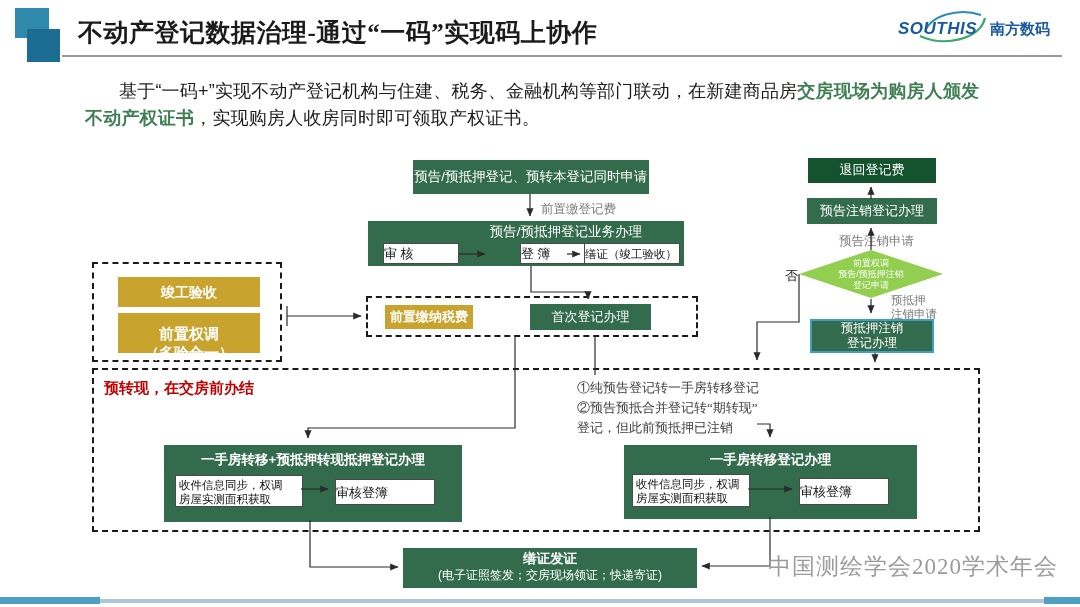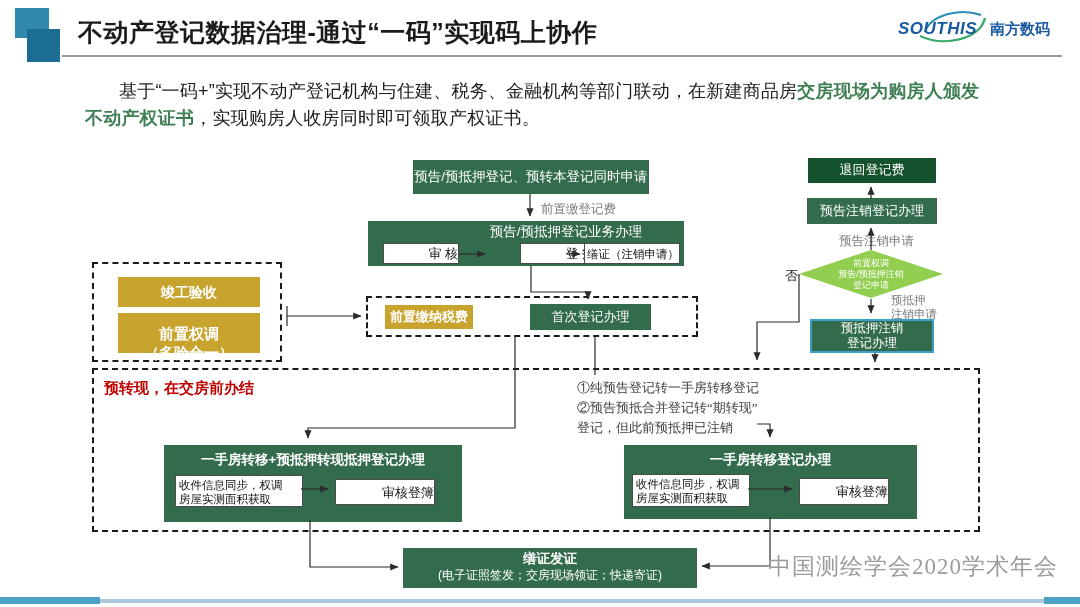--- a/index.html
+++ b/index.html
@@ -2,24 +2,24 @@
 <html><head>
 <meta charset="utf-8">
 <style>
   html,body{margin:0;padding:0;background:#e8e8e8;}
   .slide{position:relative;width:1080px;height:607px;background:#ffffff;overflow:hidden;
          font-family:"Liberation Sans","DejaVu Sans",sans-serif;}
   .abs{position:absolute;}
   .dg{background:#336B4D;color:#fff;text-align:center;}
   .lg{background:#14532d;color:#fff;text-align:center;font-family:Liberation Mono, monospace;}
   .gold{background:#C8A42E;color:#fff;font-weight:bold;text-align:center;}
-  .wbox{background:#fff;color:#111;border:1px solid #4a4a4a;text-align:right;box-sizing:border-box;}
+  .wbox{background:#fff;color:#111;border:1px solid #4a4a4a;text-align:left;box-sizing:border-box;}
   .dashedbox{border:2px dashed #1a1a1a;box-sizing:border-box;background:transparent;}
   .graylbl{color:#7c7c7c;}
-  #title{left:78px;top:16px;font-size:25px;font-weight:bold;color:#1b1b1b;letter-spacing:.5px;}
+  #title{left:78px;top:16px;font-size:25px;font-weight:bold;color:#1b1b1b;letter-spacing:.5px;font-family:Liberation Serif, serif;}
   #sq1{left:15px;top:8px;width:34px;height:30px;background:#2E89AC;}
   #sq2{left:27px;top:29px;width:33px;height:33px;background:#1B6D93;}
   #rule{left:62px;top:55px;width:1000px;height:2px;background:#9a9a9a;}
   #logo{left:888px;top:10px;width:170px;height:40px;}
   #logo .brand{position:absolute;left:10px;top:9px;font-size:17px;font-weight:bold;font-style:italic;color:#1A5AA0;letter-spacing:.5px;}
   #logo .brandcn{position:absolute;left:102px;top:10px;font-size:15px;font-weight:bold;color:#1A5AA0;}
   #intro-l1{left:85px;top:79px;width:950px;font-size:18px;color:#1c1c1c;text-indent:34px;letter-spacing:.2px;}
   #intro-l2{left:85px;top:106px;width:950px;font-size:18px;color:#1c1c1c;letter-spacing:.2px;}
   .green-strong{color:#3F7F54;font-weight:bold;}
   svg.wires{position:absolute;left:0;top:0;z-index:6;pointer-events:none;}
@@ -84,21 +84,21 @@
     </g>
   </svg>
 
   <div class="abs dg node" style="left:413px;top:160px;width:236px;height:34px;line-height:34px;font-size:13.5px;">预告/预抵押登记、预转本登记同时申请</div>
   <div class="abs graylbl node" style="left:541px;top:201px;font-size:12.5px;">前置缴登记费</div>
 
   <div class="abs dg node" style="left:368px;top:221px;width:316px;height:45px;">
     <div class="abs" style="left:0;top:2px;width:316px;font-size:13.5px;padding-left:40px;">预告/预抵押登记业务办理</div>
     <div class="abs wbox" style="left:15px;top:22px;width:76px;height:21px;line-height:20px;font-size:13px;">审 核</div>
     <div class="abs wbox" style="left:123px;top:22px;width:76px;height:21px;line-height:20px;font-size:13px;margin-left:29px;">登 簿</div>
-    <div class="abs wbox" style="left:216px;top:22px;width:96px;height:21px;line-height:20px;font-size:11.5px;">缮证（注销申请）</div>
+    <div class="abs wbox" style="left:216px;top:22px;width:96px;height:21px;line-height:20px;font-size:11.5px;">缮证（竣工验收）</div>
   </div>
 
   <div class="abs dashedbox node" style="left:92px;top:262px;width:190px;height:100px;">
     <div class="abs gold" style="left:24px;top:13px;width:142px;height:30px;line-height:30px;font-size:14px;">竣工验收</div>
     <div class="abs gold" style="left:24px;top:49px;width:142px;height:40px;font-size:15px;line-height:19px;padding-top:11px;box-sizing:border-box;">
       <div>前置权调</div>
       <div>（多验合一）</div>
     </div>
   </div>
 

